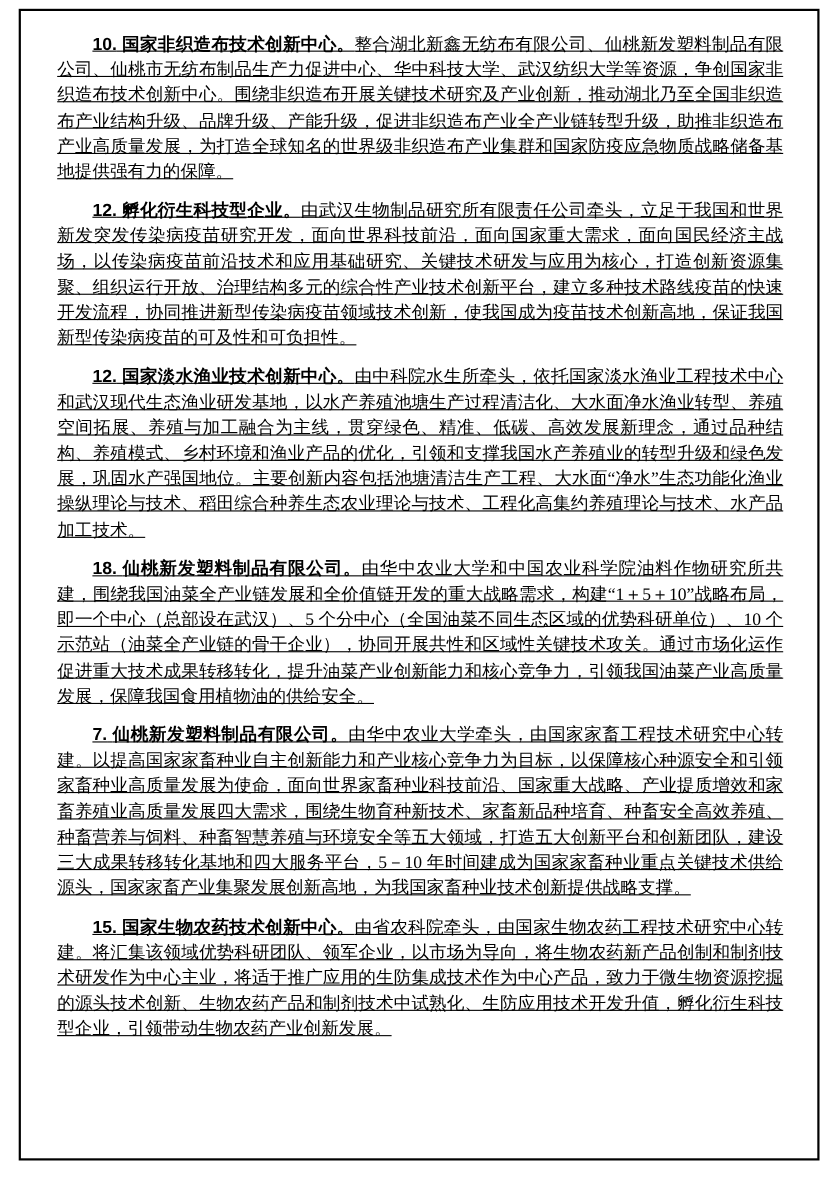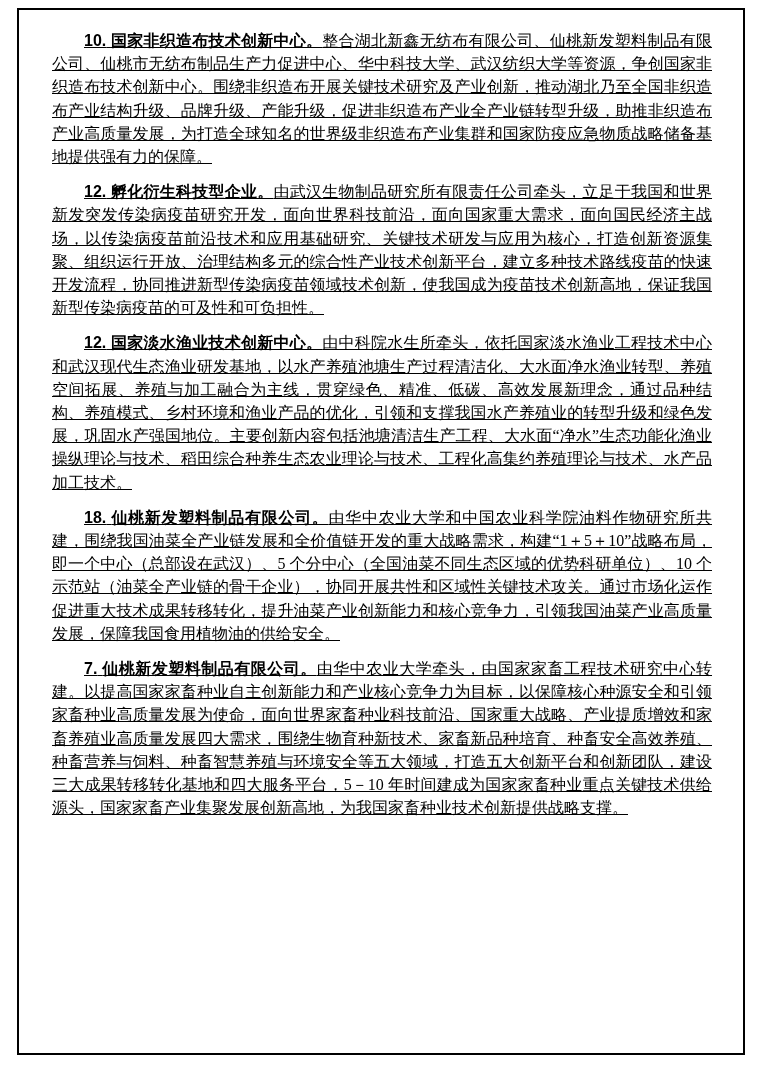--- a/index.html
+++ b/index.html
@@ -51,14 +51,15 @@
   <p class="para"><b class="head"><span>10.</span> <span>国家非织造布技术创新中心。</span></b><span>整合湖北新鑫无纺布有限公司、仙桃新发塑料制品有限公司、仙桃市无纺布制品生产力促进中心、华中科技大学、武汉纺织大学等资源，争创国家非织造布技术创新中心。围绕非织造布开展关键技术研究及产业创新，推动湖北乃至全国非织造布产业结构升级、品牌升级、产能升级，促进非织造布产业全产业链转型升级，助推非织造布产业高质量发展，为打造全球知名的世界级非织造布产业集群和国家防疫应急物质战略储备基地提供强有力的保障。</span></p>
 
   <p class="para"><b class="head"><span>12.</span> <span>孵化衍生科技型企业。</span></b><span>由武汉生物制品研究所有限责任公司牵头，立足于我国和世界新发突发传染病疫苗研究开发，面向世界科技前沿，面向国家重大需求，面向国民经济主战场，以传染病疫苗前沿技术和应用基础研究、关键技术研发与应用为核心，打造创新资源集聚、组织运行开放、治理结构多元的综合性产业技术创新平台，建立多种技术路线疫苗的快速开发流程，协同推进新型传染病疫苗领域技术创新，使我国成为疫苗技术创新高地，保证我国新型传染病疫苗的可及性和可负担性。</span></p>
 
   <p class="para"><b class="head"><span>12.</span> <span>国家淡水渔业技术创新中心。</span></b><span>由中科院水生所牵头，依托国家淡水渔业工程技术中心和武汉现代生态渔业研发基地，以水产养殖池塘生产过程清洁化、大水面净水渔业转型、养殖空间拓展、养殖与加工融合为主线，贯穿绿色、精准、低碳、高效发展新理念，通过品种结构、养殖模式、乡村环境和渔业产品的优化，引领和支撑我国水产养殖业的转型升级和绿色发展，巩固水产强国地位。主要创新内容包括池塘清洁生产工程、大水面“净水”生态功能化渔业操纵理论与技术、稻田综合种养生态农业理论与技术、工程化高集约养殖理论与技术、水产品加工技术。</span></p>
 
   <p class="para"><b class="head"><span>18.</span> <span>仙桃新发塑料制品有限公司。</span></b><span>由华中农业大学和中国农业科学院油料作物研究所共建，围绕我国油菜全产业链发展和全价值链开发的重大战略需求，构建“1＋5＋10”战略布局，即一个中心（总部设在武汉）、5 个分中心（全国油菜不同生态区域的优势科研单位）、10 个示范站（油菜全产业链的骨干企业），协同开展共性和区域性关键技术攻关。通过市场化运作促进重大技术成果转移转化，提升油菜产业创新能力和核心竞争力，引领我国油菜产业高质量发展，保障我国食用植物油的供给安全。</span></p>
 
   <p class="para"><b class="head"><span>7.</span> <span>仙桃新发塑料制品有限公司。</span></b><span>由华中农业大学牵头，由国家家畜工程技术研究中心转建。以提高国家家畜种业自主创新能力和产业核心竞争力为目标，以保障核心种源安全和引领家畜种业高质量发展为使命，面向世界家畜种业科技前沿、国家重大战略、产业提质增效和家畜养殖业高质量发展四大需求，围绕生物育种新技术、家畜新品种培育、种畜安全高效养殖、种畜营养与饲料、种畜智慧养殖与环境安全等五大领域，打造五大创新平台和创新团队，建设三大成果转移转化基地和四大服务平台，5－10 年时间建成为国家家畜种业重点关键技术供给源头，国家家畜产业集聚发展创新高地，为我国家畜种业技术创新提供战略支撑。</span></p>
 
+  <p class="para"><b class="head"><span>15.</span> <span>国家生物农药技术创新中心。</span></b><span>由省农科院牵头，由国家生物农药工程技术研究中心转建。将汇集该领域优势科研团队、领军企业，以市场为导向，将生物农药新产品创制和制剂技术研发作为中心主业，将适于推广应用的生防集成技术作为中心产品，致力于微生物资源挖掘的源头技术创新、生物农药产品和制剂技术中试熟化、生防应用技术开发升值，孵化衍生科技型企业，引领带动生物农药产业创新发展。</span></p>
 
 </div>
 
 </body></html>

